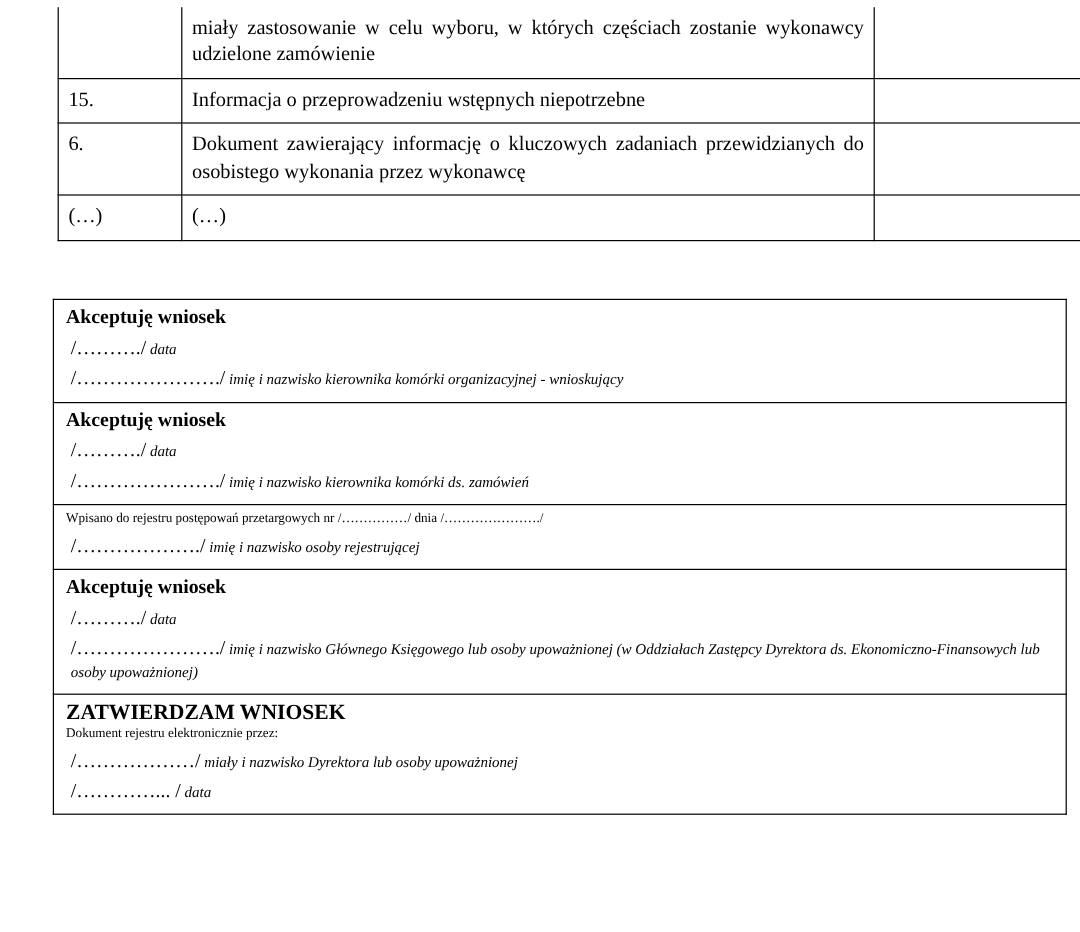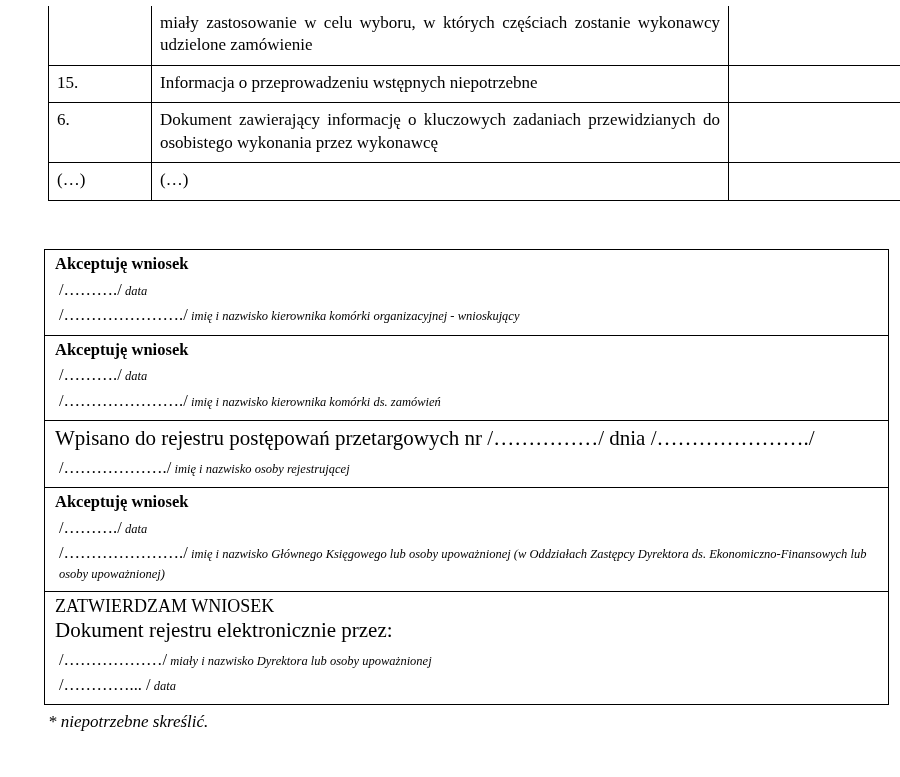--- a/index.html
+++ b/index.html
@@ -66,25 +66,25 @@
   .dots {
     font-size: 16.5px;
     line-height: 1.3;
     white-space: normal;
   }
   .desc {
     font-style: italic;
     font-size: 12.5px;
   }
   .plain {
-    font-size: 21px;
+    font-size: 11px;
     line-height: 1.3;
   }
   .big-caps {
-    font-weight: normal;
+    font-weight: bold;
     font-size: 18px;
     line-height: 1.2;
   }
   .row-line { margin: 4px; }
   .row-line + .row-line { margin-top: 1px; font-family: Liberation Serif, serif; }
 
   
   .footnote {
     position: absolute;
     left: 48px;
@@ -181,15 +181,14 @@
           </div>
           <div class="row-line">
             <span class="dots">/…………... /</span><span class="desc"> data</span>
           </div>
         </td>
       </tr>
 
     </tbody>
   </table>
 
-  <div class="footnote">* niepotrzebne skreślić.</div>
 
 </div>
 
 </body></html>

